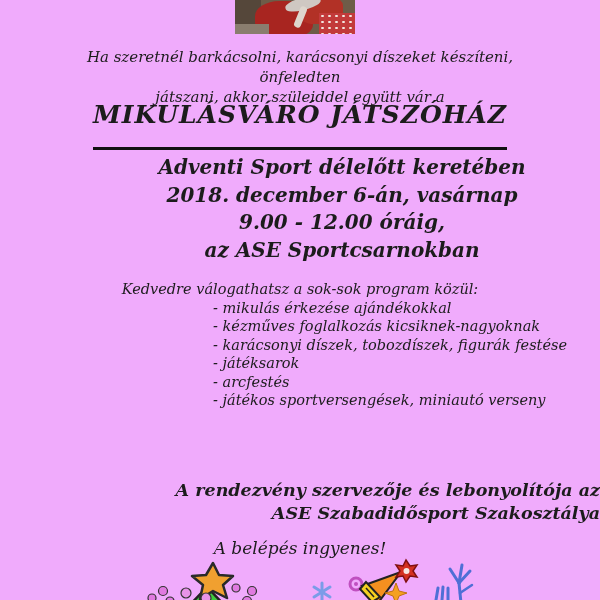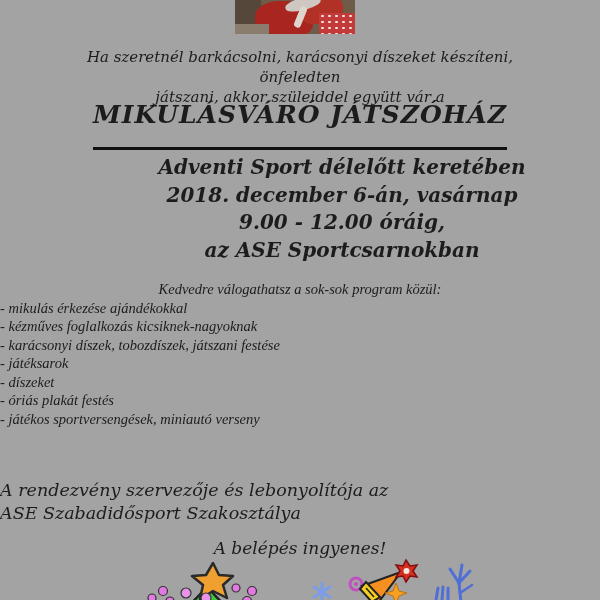--- a/index.html
+++ b/index.html
@@ -1,17 +1,17 @@
 <!DOCTYPE html>
 <html><head>
 <meta charset="utf-8">
 <style>
   html,body{margin:0;padding:0;background:#fff;}
   .page{
-    position:relative;width:600px;height:600px;background:#a3a3a3;overflow:hidden;
+    position:relative;width:600px;height:600px;background:#f0abfc;overflow:hidden;
     font-family:"DejaVu Serif","Liberation Serif",serif;color:#1c1c1c;
   }
   
   .photo{position:absolute;left:235px;top:0;width:120px;height:34px;background:#6e5c48;overflow:hidden;}
   .ph-dark{position:absolute;left:0;top:0;width:26px;height:34px;background:#55473a;}
   .ph-gray{position:absolute;left:0;top:24px;width:34px;height:10px;background:#8a7d6e;}
   .ph-red1{position:absolute;left:20px;top:1px;width:58px;height:36px;background:#a82520;border-radius:42% 46% 34% 40%;}
   .ph-red2{position:absolute;left:64px;top:-4px;width:44px;height:28px;background:#b23126;border-radius:35%;}
   .ph-white{position:absolute;left:50px;top:-2px;width:36px;height:12px;background:#cfc8c2;border-radius:45%;transform:rotate(-14deg);}
   .ph-trim{position:absolute;left:62px;top:6px;width:7px;height:22px;background:#ded6cd;transform:rotate(22deg);border-radius:3px;}
@@ -19,25 +19,25 @@
     background-image:radial-gradient(#f2e8e0 1px, rgba(0,0,0,0) 1.6px);background-size:7px 6px;}
   
   .intro{position:absolute;top:47px;left:60px;width:480px;text-align:center;
     font-style:italic;font-size:15px;line-height:20px;}
   .title-wrap{position:absolute;top:100px;left:0;width:100%;text-align:center;}
   .main-title{display:inline-block;font-style:italic;font-weight:bold;font-size:25px;
     letter-spacing:1px;border-bottom:3px solid #111;padding-bottom:18px;}
   .event{position:absolute;top:154px;left:0;width:100%;text-align:center;
     font-style:italic;font-weight:bold;font-size:20px;line-height:27.5px;margin-left:42px;}
   .programs{position:absolute;top:280px;left:0;width:100%;
-    font-style:italic;font-size:14.5px;line-height:18.5px;font-family:Liberation Serif, serif;}
+    font-style:italic;font-size:14.5px;line-height:18.5px;}
   .prog-head{text-align:center;}
-  .prog-items{}
-  .organizer{position:absolute;top:479px;left:0;width:100%;text-align:left;
-    font-style:italic;font-weight:normal;font-size:17.5px;line-height:23px;}
+  .prog-items{padding-left:213px;}
+  .organizer{position:absolute;top:479px;left:0;width:100%;text-align:right;
+    font-style:italic;font-weight:bold;font-size:17.5px;line-height:23px;}
   .free{position:absolute;top:538px;left:0;width:100%;text-align:center;
     font-style:italic;font-size:17px;}
   
   .deco{position:absolute;left:0;top:555px;width:600px;height:45px;}
 </style>
 </head>
 <body>
 
 <div class="page">
 
@@ -65,24 +65,23 @@
     <div>2018. december 6-án, vasárnap</div>
     <div>9.00 - 12.00 óráig,</div>
     <div>az  ASE Sportcsarnokban</div>
   </div>
 
   <div class="programs">
     <div class="prog-head">Kedvedre válogathatsz a sok-sok program közül:</div>
     <div class="prog-items">
       <div>- mikulás érkezése  ajándékokkal</div>
       <div>- kézműves foglalkozás kicsiknek-nagyoknak</div>
-      <div>- karácsonyi díszek, tobozdíszek, játszani festése</div>
+      <div>- karácsonyi díszek, tobozdíszek, figurák festése</div>
       <div>- játéksarok</div>
-      <div>- díszeket</div>
-      <div>- óriás plakát festés</div>
+      <div>- arcfestés</div>
       <div>- játékos sportversengések, miniautó verseny</div>
     </div>
   </div>
 
   <div class="organizer">
     <div>A rendezvény szervezője és lebonyolítója az</div>
     <div>ASE Szabadidősport Szakosztálya</div>
   </div>
 
   <div class="free">A belépés ingyenes!</div>

